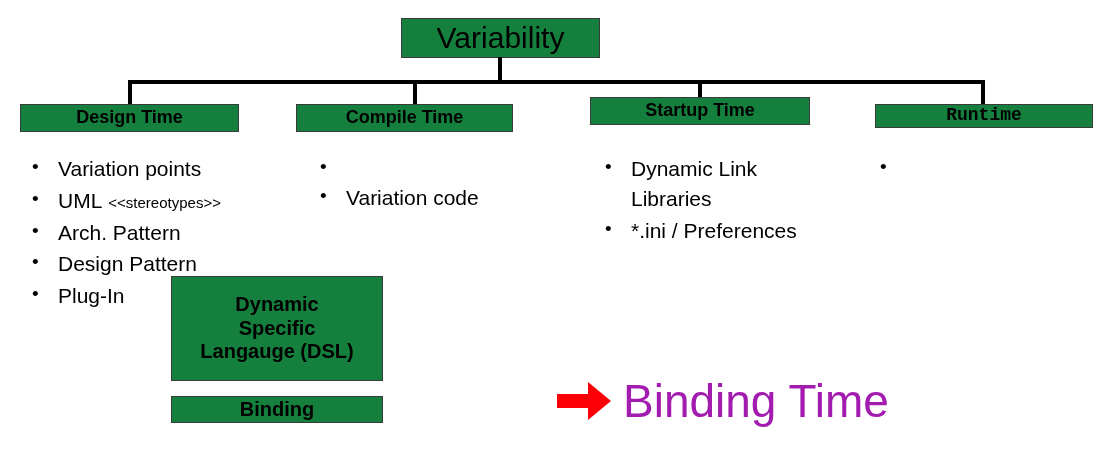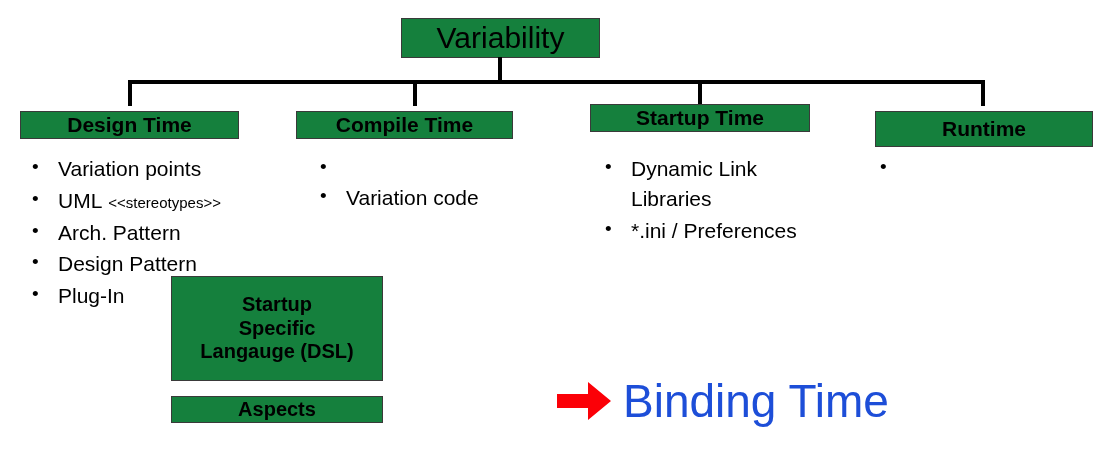--- a/index.html
+++ b/index.html
@@ -29,23 +29,22 @@
     align-items: center;
     justify-content: center;
     text-align: center;
     line-height: 1.18;
   }
   .gbox.root {
     font-size: 30px;
     font-weight: 400;
   }
   .gbox.level2 {
-    font-size: 21px;
+    font-size: 18px;
     font-weight: bold;
-    margin-top: 7px;
   }
   .gbox.extra {
     font-size: 20px;
     font-weight: bold;
   }
 
   
   .ln {
     position: absolute;
     background: #000000;
@@ -89,21 +88,21 @@
     width: 58px;
     height: 44px;
     flex: 0 0 58px;
     display: block;
   }
   #binding-label {
     font-size: 46px;
     line-height: 1;
     margin-left: 10px;
     white-space: nowrap;
-    color: #1d4ed8;
+    color: #a21caf;
   }
 </style>
 </head>
 <body>
 
 <div id="canvas">
 
   <div class="gbox root" style="left:401px; top:18px; width:199px; height:40px;">
     <span>Variability</span>
   </div>
@@ -122,21 +121,21 @@
   </div>
 
   <div class="gbox level2" style="left:296px; top:104px; width:217px; height:28px;">
     <span>Compile Time</span>
   </div>
 
   <div class="gbox level2" style="left:590px; top:97px; width:220px; height:28px;">
     <span>Startup Time</span>
   </div>
 
-  <div class="gbox level2" style="left:875px; top:104px; width:218px; height:36px;">
+  <div class="gbox level2" style="left:875px; top:104px; width:218px; height:24px;font-family:Liberation Mono, monospace;">
     <span>Runtime</span>
   </div>
 
   <div class="bullets" style="left:32px; top:154px; width:265px;">
     <div class="bullet-row">
       <span class="bullet-dot">•</span>
       <span class="bullet-text">Variation points</span>
     </div>
     <div class="bullet-row">
       <span class="bullet-dot">•</span>
@@ -177,27 +176,27 @@
     </div>
   </div>
 
   <div class="bullets" style="left:880px; top:154px; width:220px;">
     <div class="bullet-row">
       <span class="bullet-dot">•</span>
     </div>
   </div>
 
   <div class="gbox extra" style="left:171px; top:276px; width:212px; height:105px; flex-direction:column;">
-    <span>Startup</span>
+    <span>Dynamic</span>
     <span>Specific</span>
     <span>Langauge (DSL)</span>
   </div>
 
   <div class="gbox extra" style="left:171px; top:396px; width:212px; height:27px;">
-    <span>Aspects</span>
+    <span>Binding</span>
   </div>
 
   <div id="binding-callout">
     <svg id="binding-arrow" viewBox="0 0 58 44" aria-hidden="true">
       <path d="M2 15 L33 15 L33 3 L56 22 L33 41 L33 29 L2 29 Z" fill="#fb0007"></path>
     </svg>
     <span id="binding-label">Binding Time</span>
   </div>
 
 </div>

